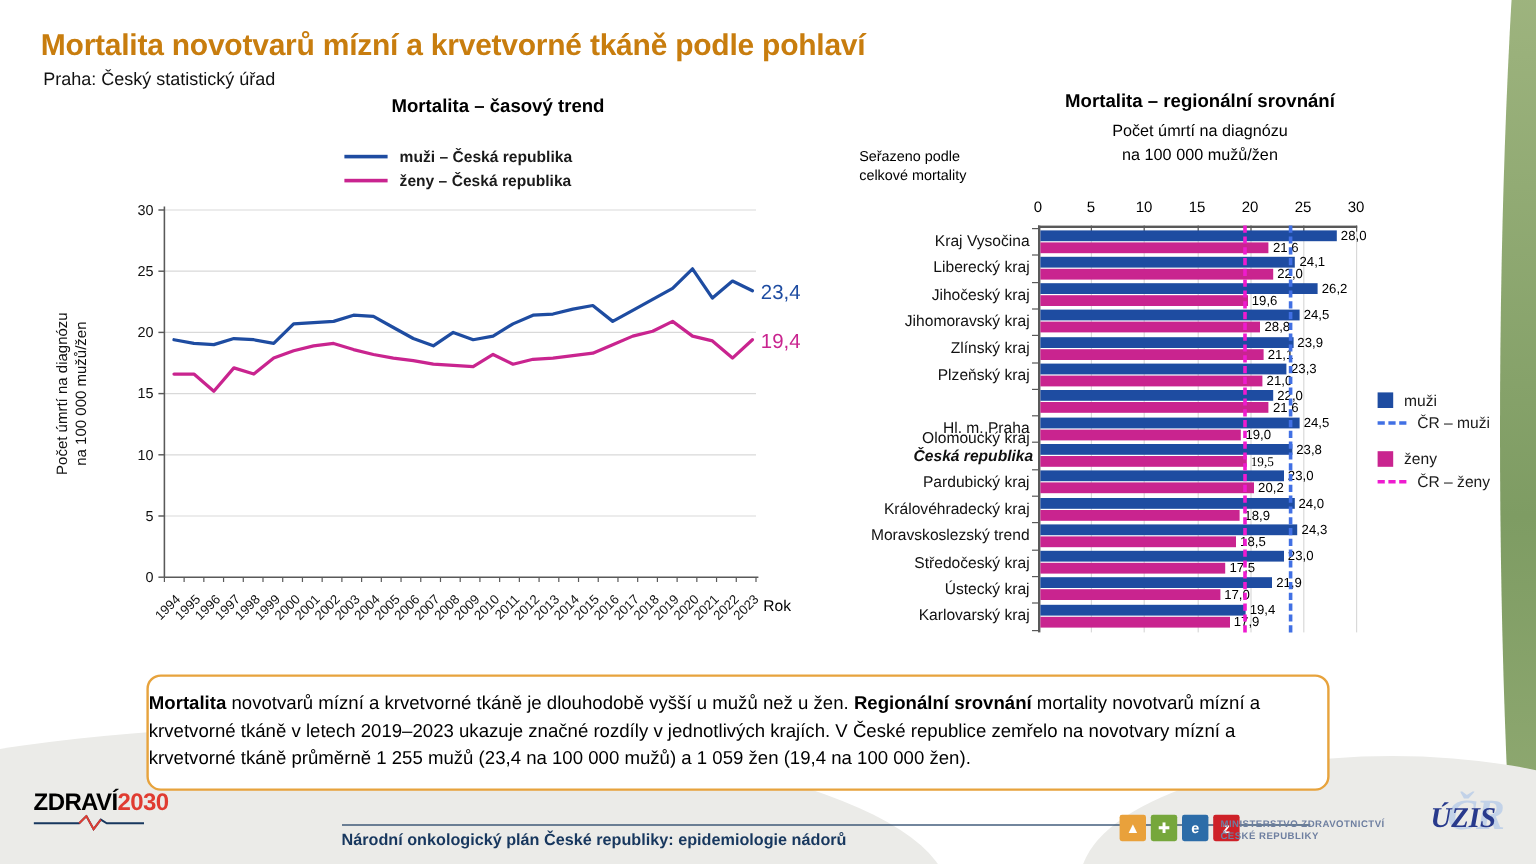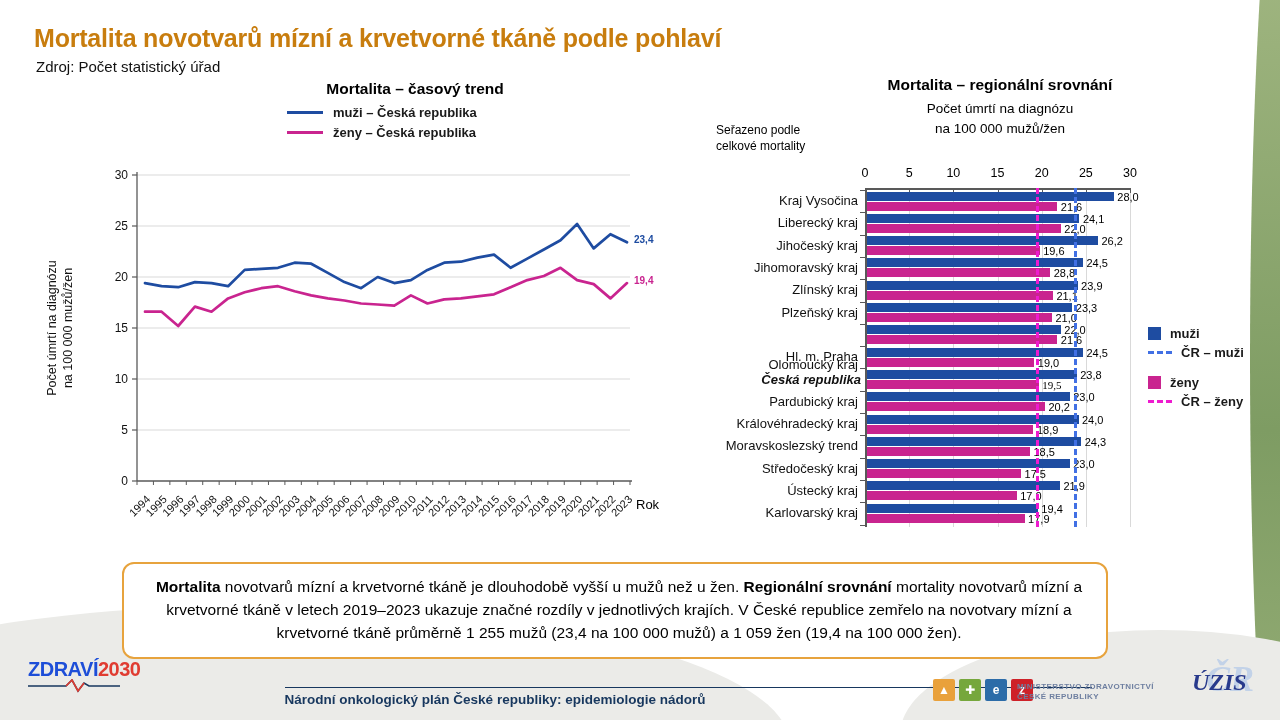--- a/index.html
+++ b/index.html
@@ -16,41 +16,41 @@
   .abs{position:absolute;z-index:2;}
   
   .page-title{left:34px;top:24px;font-size:25px;font-weight:bold;letter-spacing:-0.2px;}
   .source{left:36px;top:58px;font-size:15px;color:#111;}
   
   .chart-title{font-size:15.5px;font-weight:bold;text-align:center;color:#000;}
   .lc-title{left:200px;top:80px;width:430px;}
   .bc-title{left:780px;top:76px;width:440px;}
   .bc-subtitle{left:780px;top:99px;width:440px;text-align:center;font-size:13.5px;line-height:20px;color:#000;}
   .sort-note{left:716px;top:122px;width:100px;font-size:12px;line-height:16px;color:#000;}
-  .lc-legend{left:287px;top:102px;font-size:13px;font-weight:bold;}
+  .lc-legend{left:287px;top:120px;font-size:13px;font-weight:bold;}
   .lc-legend .row{display:flex;align-items:center;height:20px;}
   .line-swatch{display:inline-block;width:36px;height:0;border-top:3px solid #000;margin-right:10px;}
-  .end-label{font-size:10px;font-weight:bold;}
+  .end-label{font-size:17px;font-weight:normal;}
   .rok-label{left:636px;top:497px;font-size:13px;color:#000;}
   #line-svg{position:absolute;inset:0;width:1280px;height:720px;z-index:1;pointer-events:none;}
   
   #bar-plot{left:715px;top:160px;width:478px;height:378px;z-index:2;}
   #bar-plot *{position:absolute;}
   .cat-label{width:143px;text-align:right;font-size:13px;height:16px;line-height:16px;white-space:nowrap;color:#111;}
   .cat-label.emph{font-weight:bold;font-style:italic;}
   .val-label{font-size:11px;height:12px;line-height:12px;color:#000;white-space:nowrap;}
   .tick-num{width:34px;text-align:center;font-size:12.5px;color:#000;}
-  .bc-legend{left:1148px;top:324px;font-size:13px;font-weight:bold;z-index:2;}
+  .bc-legend{left:1148px;top:324px;font-size:13px;font-weight:normal;z-index:2;}
   .bc-legend .row{display:flex;align-items:center;height:19px;}
   .bc-legend .gap{height:11px;}
   .sq{display:inline-block;width:13px;height:13px;margin-right:9px;}
   .dash{display:inline-block;width:24px;height:0;border-top:3px dashed #000;margin-right:9px;}
   
   .infobox{left:122px;top:562px;width:986px;box-sizing:border-box;border:2.5px solid #e7a33d;
-           border-radius:12px;background:#fff;padding:11px 16px 13px 24px;text-align:center;}
+           border-radius:12px;background:#fff;padding:11px 16px 13px 0;}
   .infobox p{margin:0;font-size:15.5px;line-height:23px;color:#000;}
   
   .footer-divider{left:285px;top:687px;width:807px;height:1px;background:#17375e;}
   .footer-center{left:240px;top:692px;width:510px;text-align:center;font-size:13.5px;font-weight:bold;}
   .zdravi{left:28px;top:659px;width:95px;}
   .zdravi .wordmark{font-size:20px;font-weight:800;letter-spacing:-0.5px;line-height:20px;}
   .tiles{left:933px;top:679px;display:flex;gap:4px;}
   .tile{width:22px;height:22px;display:flex;align-items:center;justify-content:center;
         color:#fff;font-size:12px;font-weight:bold;border-radius:2px;}
   .ministry{left:1017px;top:682px;font-size:8px;line-height:10px;letter-spacing:0.4px;color:#6e7fa0;font-weight:bold;}
@@ -62,21 +62,21 @@
 </style>
 </head>
 <body>
 
 <div class="slide">
   <div class="bg-right"></div>
   <div class="bg-bottom-left"></div>
   <div class="bg-bottom-right"></div>
 
   <h1 class="abs page-title" style="margin: 0px; color: rgb(200, 125, 14);">Mortalita novotvarů mízní a krvetvorné tkáně podle pohlaví</h1>
-  <div class="abs source">Zdroj: Počet statistický úřad</div>
+  <div class="abs source">Praha: Český statistický úřad</div>
 
   <div class="abs chart-title lc-title">Mortalita – časový trend</div>
   <div class="abs lc-legend">
     <div class="row">
       <span class="line-swatch" style="border-color: rgb(30, 76, 161);"></span>
       <span>muži – Česká republika</span>
     </div>
     <div class="row">
       <span class="line-swatch" style="border-color: rgb(201, 36, 143);"></span>
       <span>ženy – Česká republika</span>
@@ -319,21 +319,21 @@
   </div>
 
   <div class="abs infobox" style="border-color: rgb(231, 163, 61);">
     <p id="infobox-text"><span style="font-weight: bold;">Mortalita</span><span> novotvarů mízní a krvetvorné tkáně je dlouhodobě vyšší u mužů než u žen. </span><span style="font-weight: bold;">Regionální srovnání</span><span> mortality novotvarů mízní a krvetvorné tkáně v letech 2019–2023 ukazuje značné rozdíly v jednotlivých krajích. V České republice zemřelo na novotvary mízní a krvetvorné tkáně průměrně 1 255 mužů (23,4 na 100 000 mužů) a 1 059 žen (19,4 na 100 000 žen).</span></p>
   </div>
 
   <div class="abs footer-divider"></div>
   <div class="abs footer-center" style="color: rgb(23, 55, 94);">Národní onkologický plán České republiky: epidemiologie nádorů</div>
 
   <div class="abs zdravi">
-    <div class="wordmark"><span style="color: #1d4ed8;">ZDRAVÍ</span><span style="color: rgb(224, 60, 49);">2030</span></div>
+    <div class="wordmark"><span style="color: #000000;">ZDRAVÍ</span><span style="color: rgb(224, 60, 49);">2030</span></div>
     <svg width="92" height="14" viewBox="0 0 92 14">
       <path d="M0,7 H38 L44,1 L50,12 L56,4 L61,7 H92" fill="none" stroke="#17375e" stroke-width="1.6"></path>
       <path d="M38,7 L44,1 L50,12 L56,4" fill="none" stroke="#e03c31" stroke-width="1.6"></path>
     </svg>
   </div>
 
   <div class="abs tiles" id="tiles">
       <div class="tile" style="background: rgb(233, 161, 59);">▲</div>
       <div class="tile" style="background: rgb(118, 167, 60);">✚</div>
       <div class="tile" style="background: rgb(44, 108, 168);">e</div>

